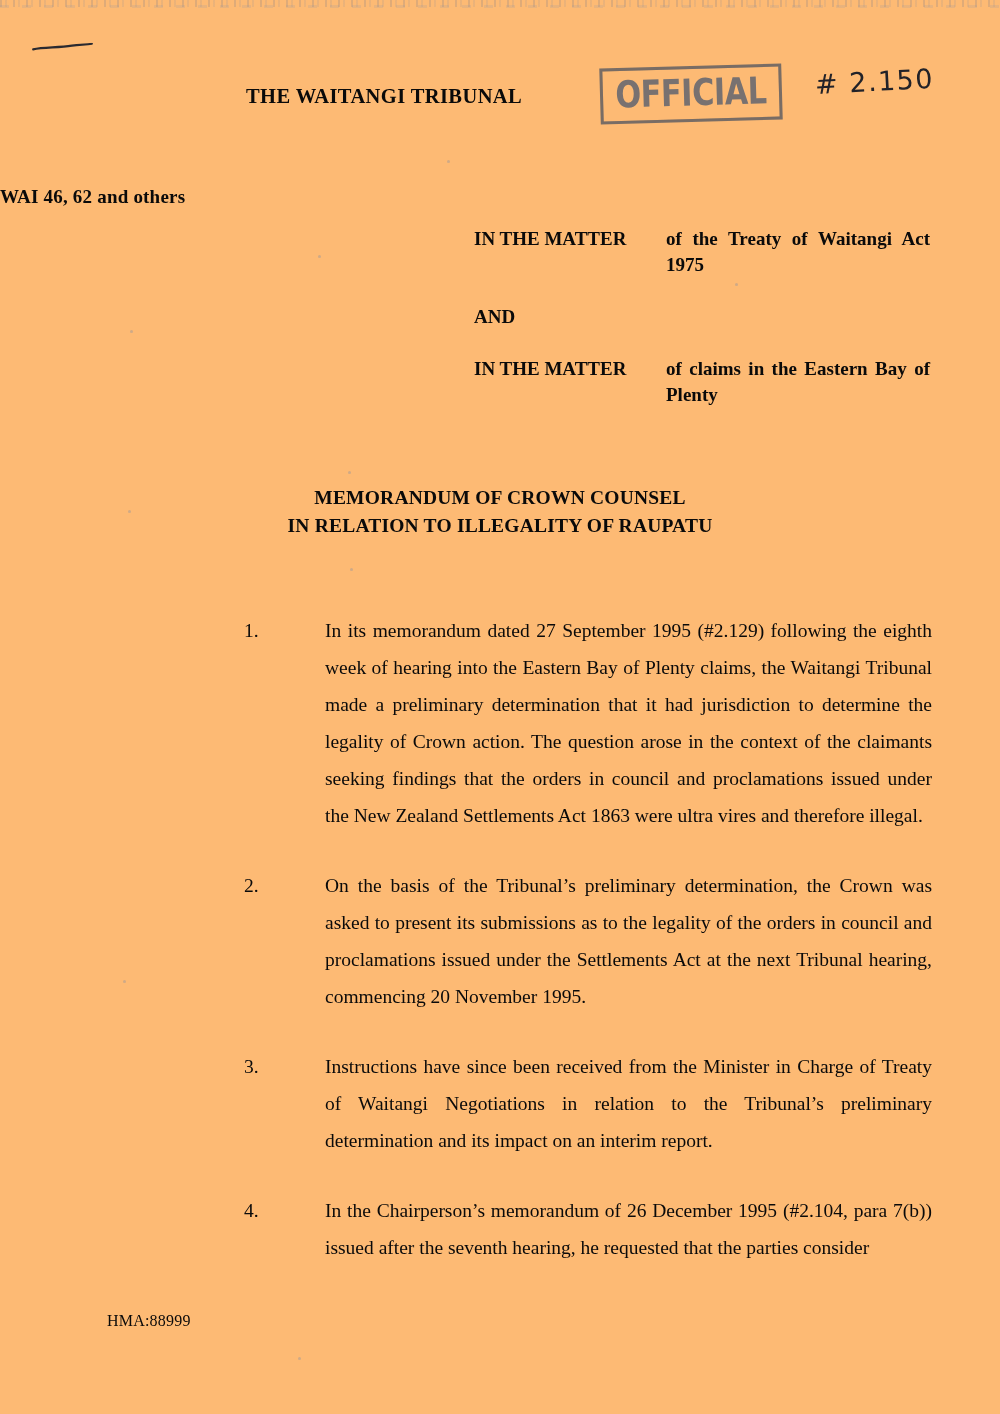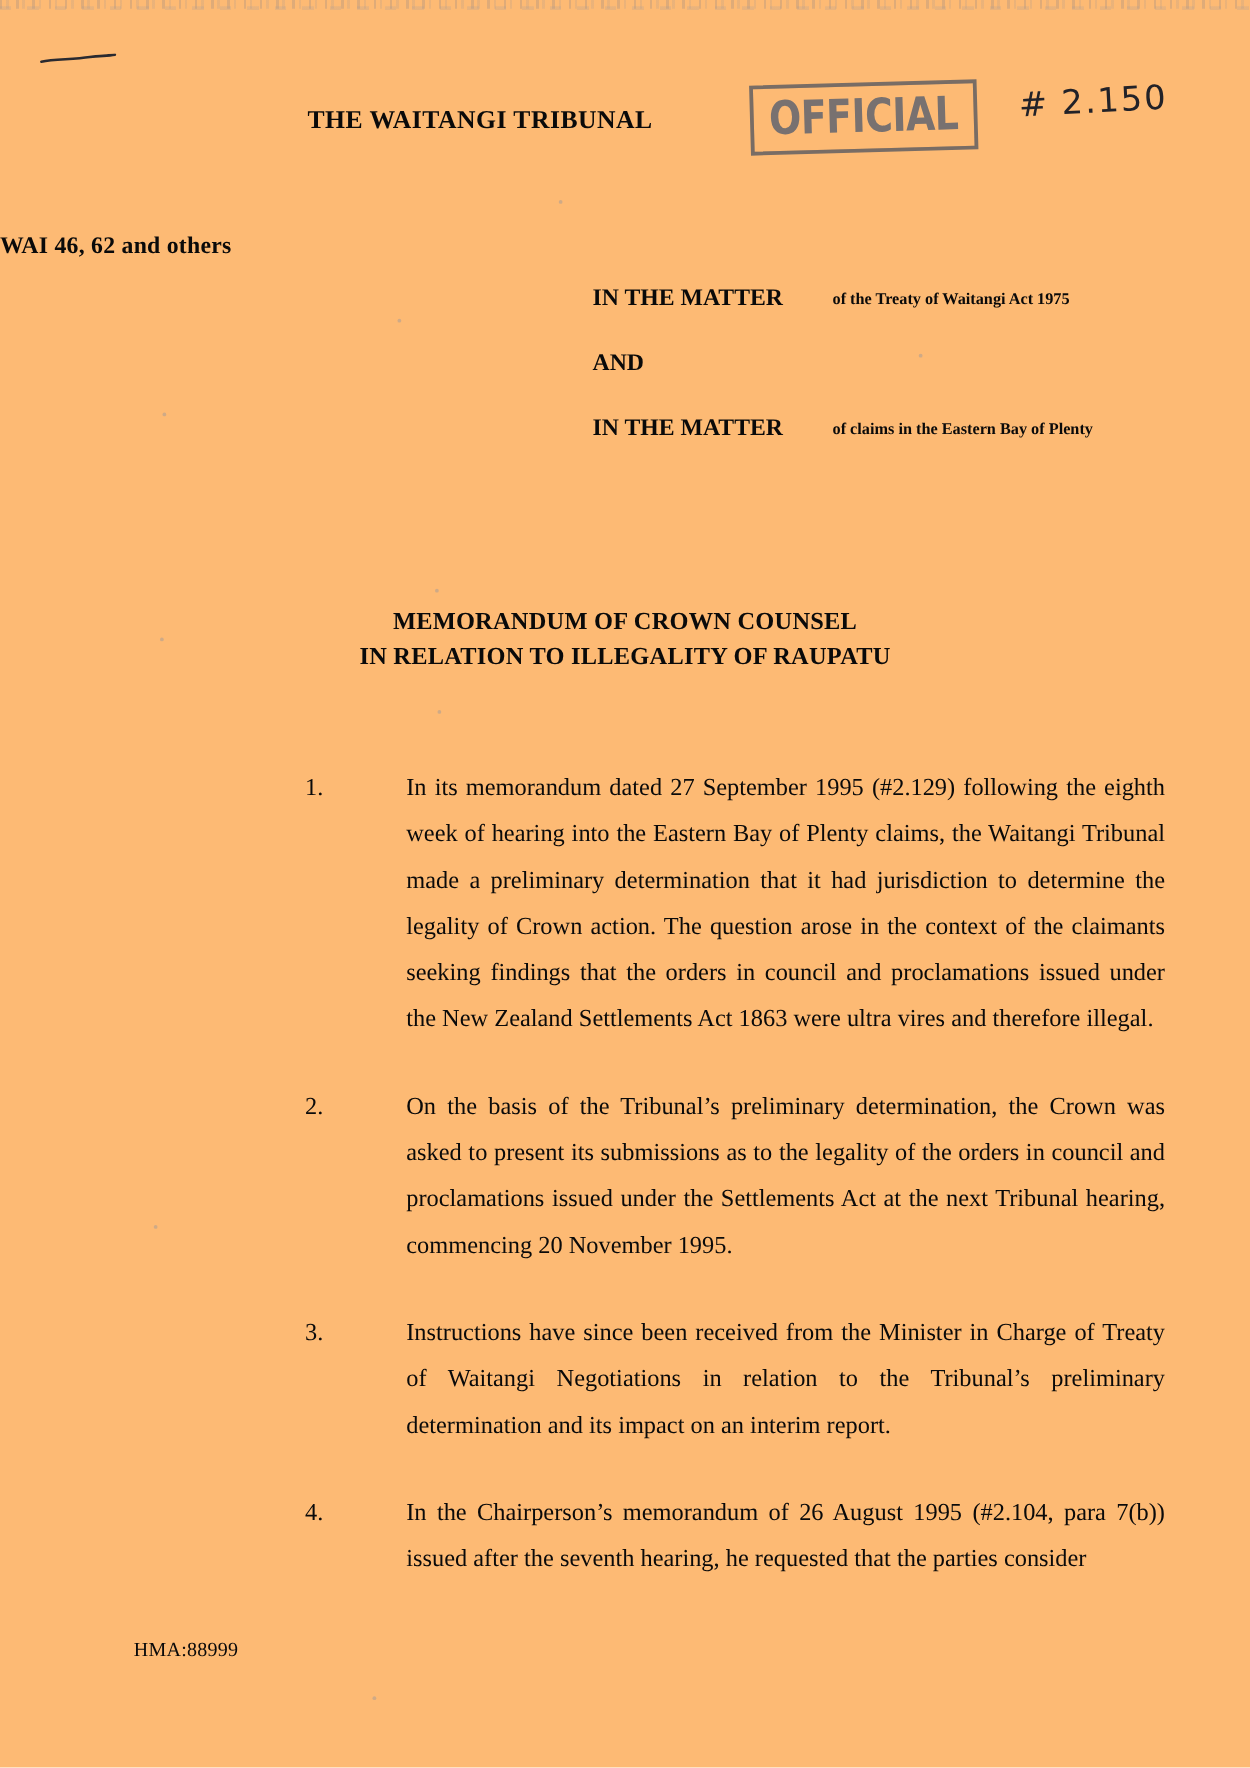--- a/index.html
+++ b/index.html
@@ -151,21 +151,21 @@
   .matter-label {
     flex: 0 0 192px;
     font-weight: bold;
     font-size: 19px;
     line-height: 26px;
     white-space: nowrap;
   }
   .matter-value {
     flex: 1 1 auto;
     font-weight: bold;
-    font-size: 13px;
+    font-size: 19px;
     line-height: 26px;
     text-align: justify;
     text-align-last: left;
     hyphens: none;
   }
   .matter-row.and-row { }
 
   
   .doc-title {
     position: absolute;
@@ -273,21 +273,21 @@
     <div class="para">
       <div class="para-num">2.</div>
       <div class="para-text">On the basis of the Tribunal’s preliminary determination, the Crown was asked to present its submissions as to the legality of the orders in council and proclamations issued under the Settlements Act at the next Tribunal hearing, commencing 20 November 1995.</div>
     </div>
     <div class="para">
       <div class="para-num">3.</div>
       <div class="para-text">Instructions have since been received from the Minister in Charge of Treaty of Waitangi Negotiations in relation to the Tribunal’s preliminary determination and its impact on an interim report.</div>
     </div>
     <div class="para">
       <div class="para-num">4.</div>
-      <div class="para-text">In the Chairperson’s memorandum of 26 August 1995 (#2.104, para 7(b)) issued after the seventh hearing, he requested that the parties consider</div>
+      <div class="para-text">In the Chairperson’s memorandum of 26 December 1995 (#2.104, para 7(b)) issued after the seventh hearing, he requested that the parties consider</div>
     </div>
   </div>
 
   <div class="footer-ref">HMA:88999</div>
 
   <div class="speck" style="left:447px;top:160px;width:3px;height:3px;"></div>
   <div class="speck" style="left:318px;top:255px;width:3px;height:3px;"></div>
   <div class="speck" style="left:735px;top:283px;width:3px;height:3px;"></div>
   <div class="speck" style="left:130px;top:330px;width:3px;height:3px;"></div>
   <div class="speck" style="left:348px;top:471px;width:3px;height:3px;"></div>

